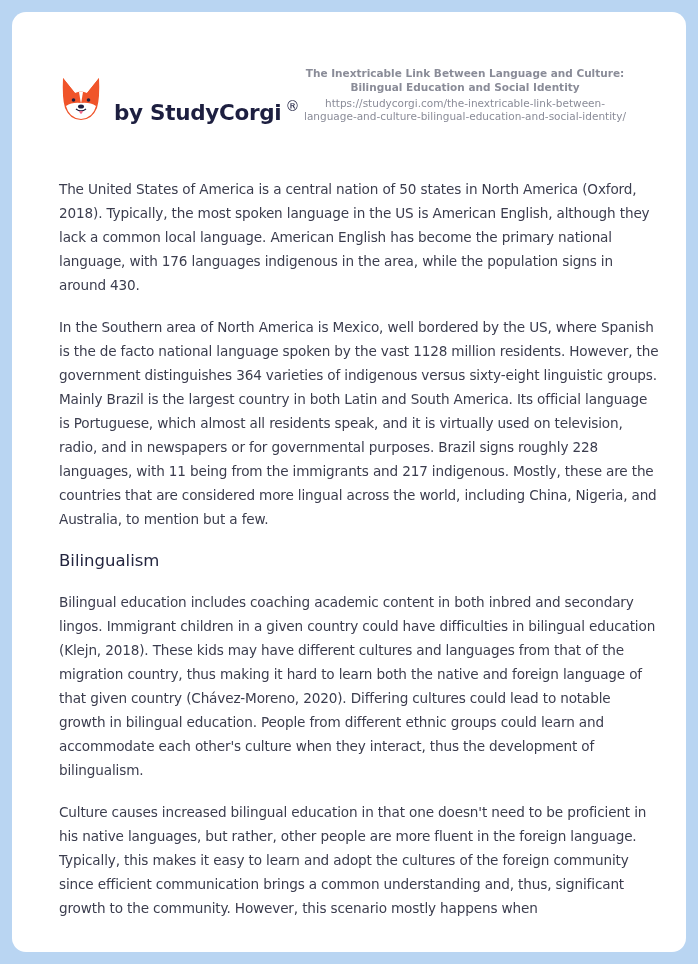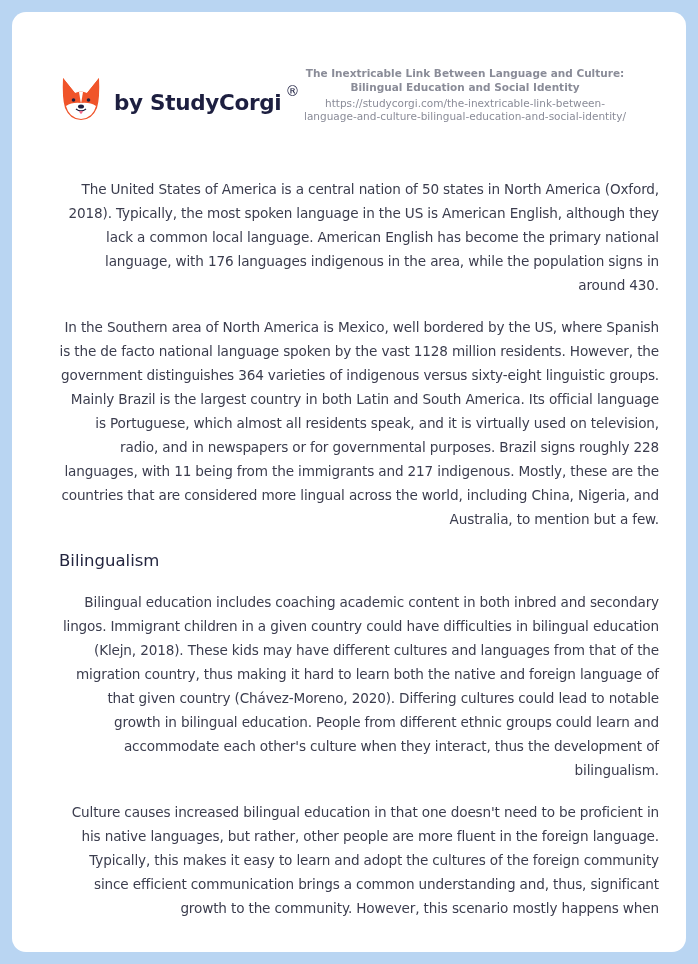--- a/index.html
+++ b/index.html
@@ -29,21 +29,21 @@
       left: 0;
       top: 0;
       width: 674px;
       height: 150px;
     }
     .logo {
       position: absolute;
       left: 48px;
       top: 64px;
       display: flex;
-      align-items: center;
+      align-items: flex-end;
     }
     .logo-icon {
       width: 42px;
       height: 46px;
       display: block;
     }
     .logo-text {
       margin-left: 12px;
       font-family: "DejaVu Sans", sans-serif;
       font-weight: bold;
@@ -88,21 +88,20 @@
       top: 165px;
       width: 600px;
     }
     .para {
       margin: 0 0 18px 0;
       font-family: "DejaVu Sans", sans-serif;
       font-size: 13.6px;
       line-height: 24px;
       color: #3b3d4e;
       letter-spacing: -0.15px;
-      text-align: right;
     }
     .section-heading {
       margin: 6px 0 17px 0;
       font-family: "DejaVu Sans", sans-serif;
       font-weight: normal;
       font-size: 16.5px;
       line-height: 24px;
       color: #23253f;
     }
   </style>

